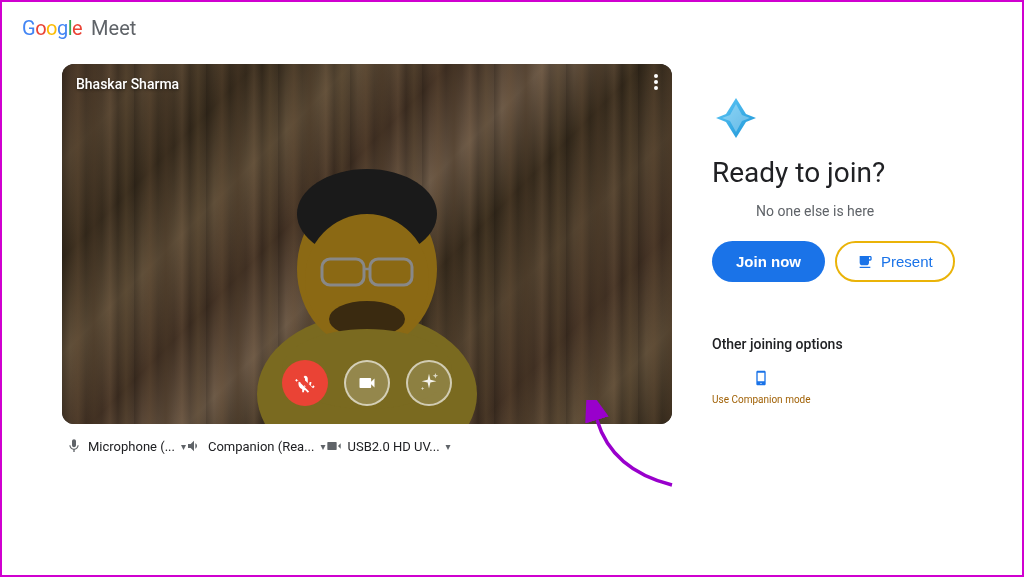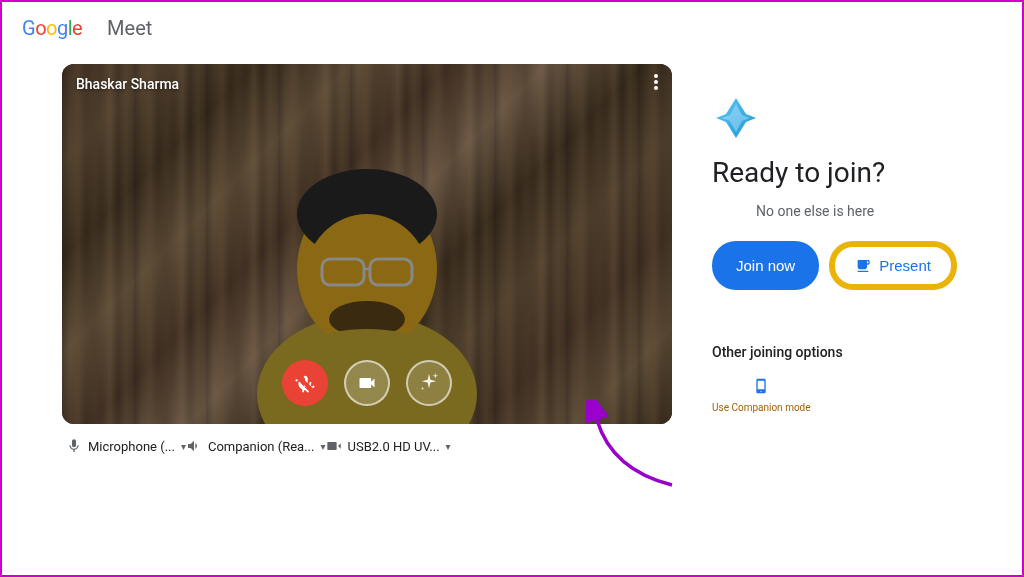--- a/index.html
+++ b/index.html
@@ -15,21 +15,21 @@
     
     .header {
       display: flex;
       align-items: center;
       padding: 12px 20px;
       height: 52px;
     }
     .logo-area {
       display: flex;
       align-items: center;
-      gap: 20px;
+      gap: 4px;
     }
     .logo-google {
       font-size: 20px;
       font-weight: 400;
       color: #5f6368;
       letter-spacing: -0.5px;
     }
     .logo-google span.g { color: #4285F4; }
     .logo-google span.o1 { color: #EA4335; }
     .logo-google span.o2 { color: #FBBC05; }
@@ -239,27 +239,27 @@
       gap: 10px;
       margin-bottom: 20px;
     }
     .btn-join-now {
       background: #1a73e8;
       color: #fff;
       border: none;
       border-radius: 24px;
       padding: 10px 24px;
       font-size: 15px;
-      font-weight: 400;
+      font-weight: 700;
       cursor: pointer;
     }
     .btn-present {
       background: #fff;
       color: #1a73e8;
-      border: 6px solid #eab308;
+      border: 2px solid #eab308;
       border-radius: 24px;
       padding: 10px 20px;
       font-size: 15px;
       font-weight: 500;
       cursor: pointer;
       display: flex;
       align-items: center;
       gap: 8px;
     }
     .other-joining {

